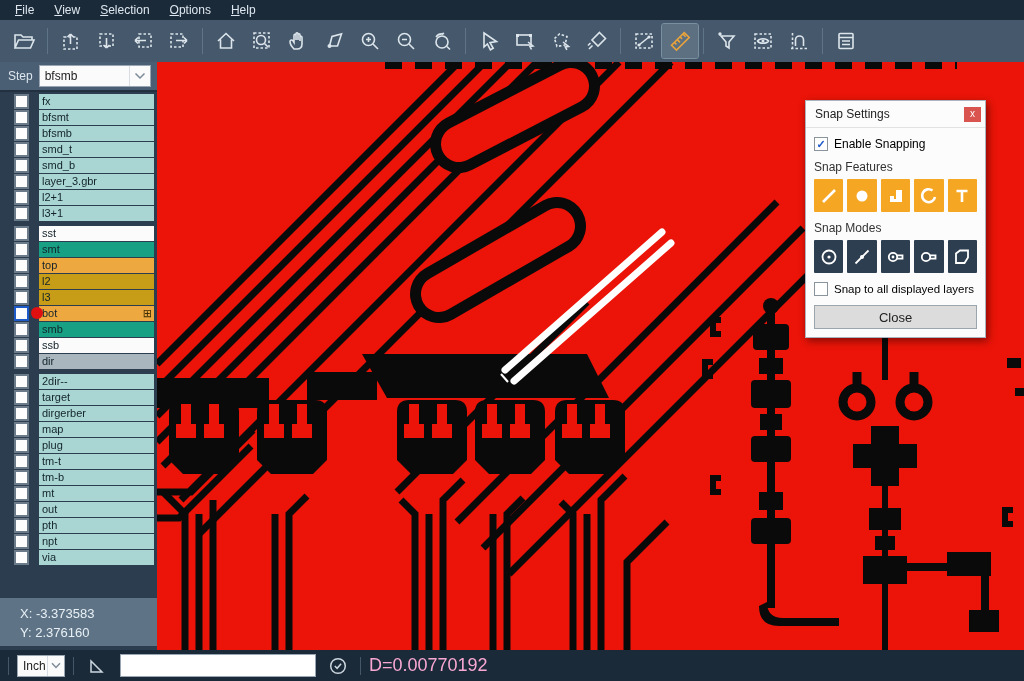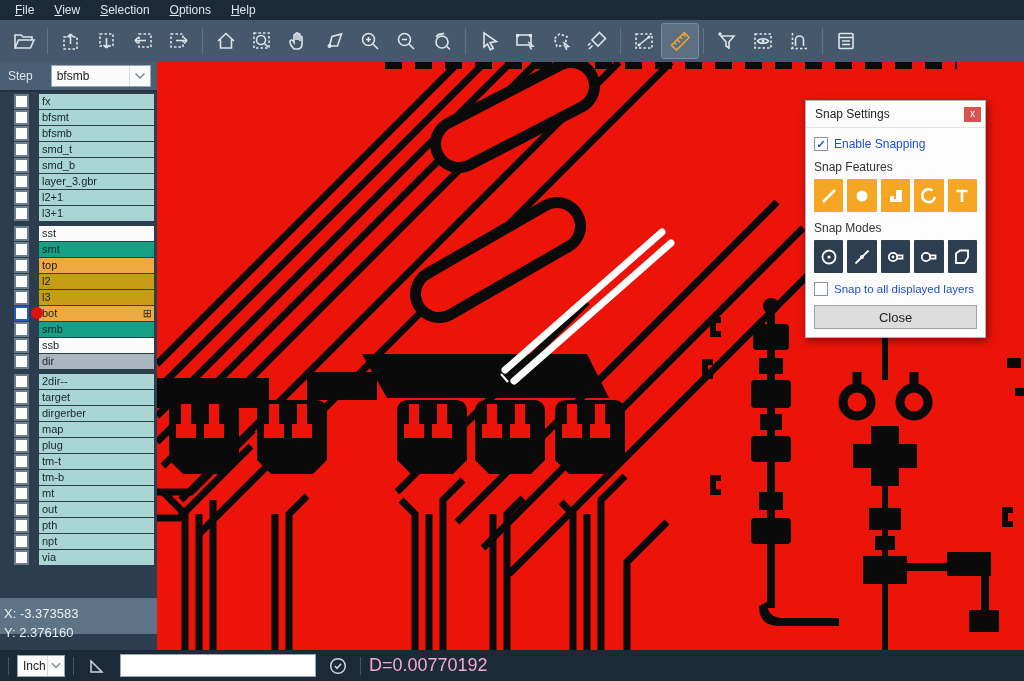--- a/index.html
+++ b/index.html
@@ -14,40 +14,40 @@
   
   .toolbar{position:absolute;left:0;top:20px;width:1024px;height:42px;
            background:#46586B;display:flex;align-items:center;padding-left:6px;box-sizing:border-box;}
   .tbtn{width:36px;height:34px;display:flex;align-items:center;justify-content:center;
         color:#DCE5EC;border-radius:2px;}
   .tbtn svg{stroke:currentColor;fill:none;stroke-width:1.6;}
   .tbtn.active{background:#5C7082;outline:1px solid #78909F;color:#E8A33C;}
   .tsep{width:1px;height:26px;background:#5F7487;margin:0 5px;}
   
   .sidebar{position:absolute;left:0;top:62px;width:157px;height:588px;background:#2C3D50;}
-  .step-row{height:30px;background:#4A5F73;display:flex;align-items:center;padding-left:8px;box-sizing:border-box;border-bottom:2px solid #22303f;gap:12px;}
+  .step-row{height:30px;background:#4A5F73;display:flex;align-items:center;padding-left:8px;box-sizing:border-box;border-bottom:2px solid #22303f;}
   .step-label{color:#DDE6EE;font-size:12px;margin-right:6px;}
   .step-select{flex:1;margin-right:6px;height:22px;background:#FBFBFB;border:1px solid #9AA7B2;
                display:flex;align-items:center;justify-content:space-between;padding-left:5px;box-sizing:border-box;}
   .step-value{font-size:12px;color:#1c1c1c;}
   .step-chev{width:20px;height:100%;display:flex;align-items:center;justify-content:center;color:#7c8b98;border-left:1px solid #d7dde2;}
   .layer-list{padding-top:2px;padding-left:9px;}
   .lrow{display:flex;align-items:center;height:15px;margin-bottom:1px;position:relative;}
   .lcheck{width:11px;height:11px;background:#FDFDFD;border:2px solid #6b7b89;margin-left:5px;flex:0 0 auto;box-sizing:content-box;}
   .lrow.active .lcheck{border-color:#1E5AC8;}
   .ldot{width:12px;height:12px;border-radius:50%;background:#E01010;position:absolute;left:22px;top:1px;}
   .lstrip{width:10px;flex:0 0 auto;}
   .llabel{flex:1;height:15px;font-size:11px;color:#13232B;line-height:15px;padding-left:3px;
           margin-right:3px;display:flex;justify-content:space-between;align-items:center;}
   .lgrid{font-size:11px;color:#3a2d05;padding-right:2px;}
   .lgap{height:4px;}
   .c-teal{background:#A9D6D3}.c-green{background:#17A084}.c-orange{background:#EDA83F}
   .c-gold{background:#C79C17}.c-gray{background:#A9B6BE}.c-white{background:#FBFBFB}
-  .coords{position:absolute;left:0;top:536px;width:157px;height:36px;background:#5E7486;
-          color:#E9F0F5;font-size:13px;padding:6px 0 0 4px;box-sizing:border-box;line-height:19px;}
+  .coords{position:absolute;left:0;top:536px;width:157px;height:48px;background:#5E7486;
+          color:#E9F0F5;font-size:13px;padding:6px 0 0 20px;box-sizing:border-box;line-height:19px;}
   
   .canvas{position:absolute;left:157px;top:62px;width:867px;height:588px;background:#EC1408;}
   
   .dialog{position:absolute;left:805px;top:100px;width:181px;background:#FCFCFC;
           border:1px solid #A9B4BE;box-shadow:2px 3px 8px rgba(0,0,0,.45);box-sizing:border-box;}
   .dlg-title{height:26px;display:flex;align-items:center;justify-content:space-between;
              padding:0 4px 0 9px;border-bottom:1px solid #E2E2E2;}
   .dlg-title-text{font-size:12px;color:#222;}
   .dlg-close{width:17px;height:15px;background:#D9534F;color:#fff;font-size:10px;
              display:flex;align-items:center;justify-content:center;line-height:1;}
@@ -55,21 +55,21 @@
   .chk-row{display:flex;align-items:center;gap:6px;margin-bottom:9px;}
   .chk{width:12px;height:12px;background:#fff;border:1px solid #8a949d;display:flex;
        align-items:center;justify-content:center;font-size:11px;color:#1E5AC8;font-weight:bold;line-height:1;box-sizing:content-box;}
   .dlg-section{font-size:12px;color:#333;margin:2px 0 5px 0;}
   .btn-row{display:flex;gap:4px;margin-bottom:9px;}
   .snapbtn{width:33px;height:33px;display:flex;align-items:center;justify-content:center;border-radius:1px;}
   .snapbtn.orange{background:#F5A623;}
   .snapbtn.dark{background:#2D3E50;}
   .snapbtn svg{stroke:#fff;fill:none;stroke-width:2;}
   .chk-row.small span.lbl{font-size:11.5px;}
-  .chk-row span.lbl{font-size:12px;color:#1d4ed8;}
+  .chk-row span.lbl{font-size:12px;color:#000000;}
   .close-btn{width:100%;height:24px;background:#DCDCDC;border:1px solid #9AA5AE;
              font-size:13px;color:#222;display:flex;align-items:center;justify-content:center;box-sizing:border-box;}
   
   .bottombar{position:absolute;left:0;top:650px;width:1024px;height:31px;background:#1B2A38;
              display:flex;align-items:center;box-sizing:border-box;}
   .bsep{width:1px;height:18px;background:#45586A;margin:0 8px;}
   .unit-select{width:48px;height:22px;background:#FBFBFB;border:1px solid #9AA7B2;display:flex;
                align-items:center;box-sizing:border-box;}
   .unit-value{flex:1;font-size:12px;color:#1c1c1c;padding-left:5px;}
   .unit-chev{width:16px;height:100%;display:flex;align-items:center;justify-content:center;

